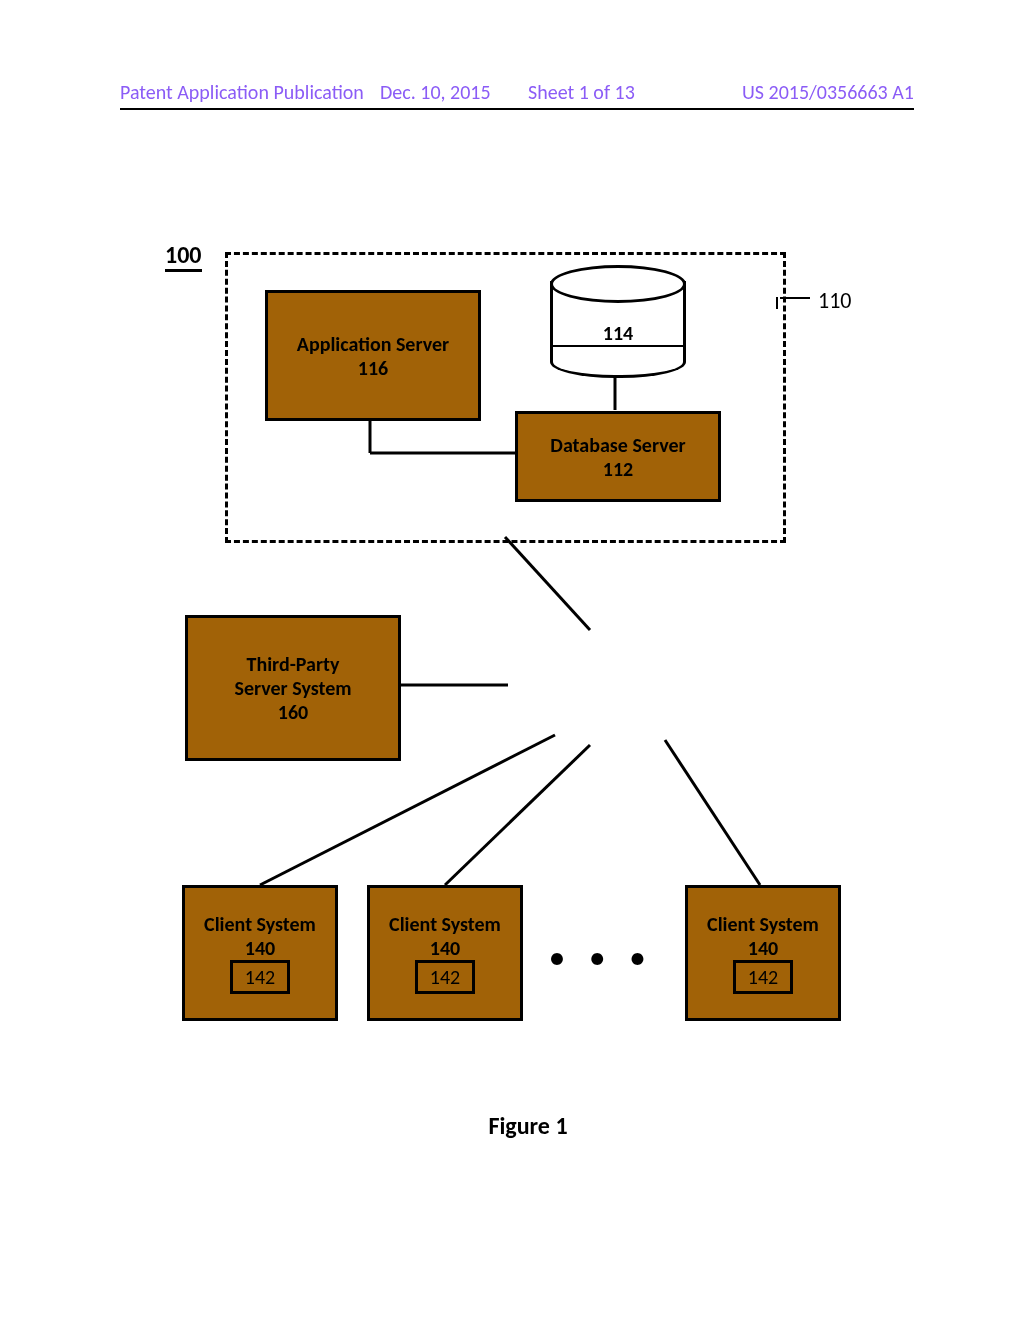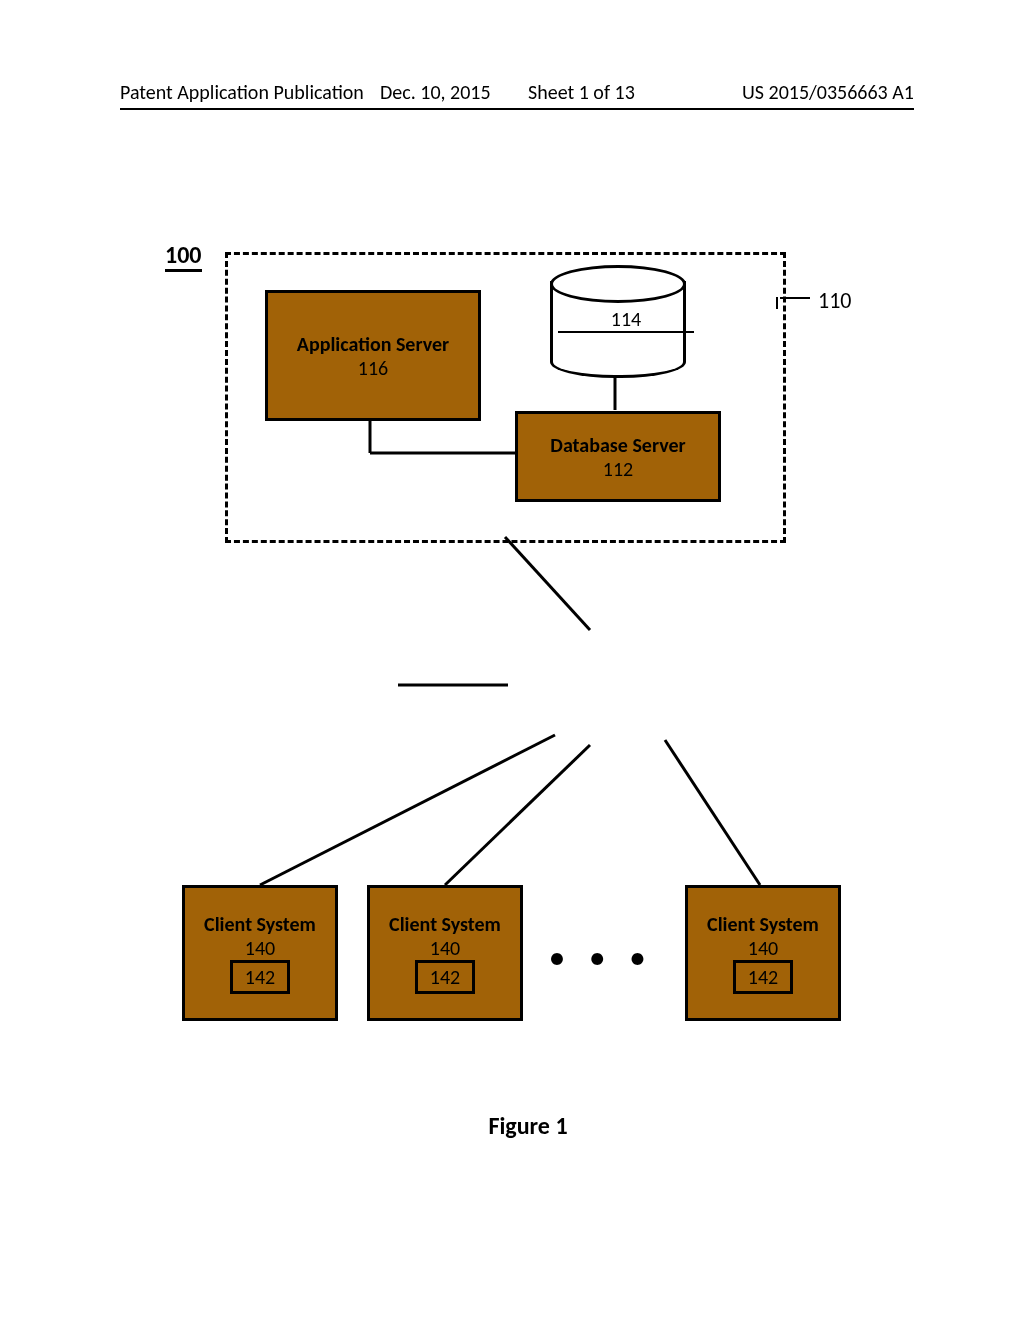--- a/index.html
+++ b/index.html
@@ -13,21 +13,21 @@
     width: 1024px;
     height: 1320px;
     background: #fff;
   }
   .header {
     position: absolute;
     top: 80px;
     left: 120px;
     right: 110px;
     font-size: 20px;
-    color: #000000;
+    color: #8b5cf6;
     border-bottom: 2px solid #000;
     padding-bottom: 4px;
   }
   .header .left { font-weight: 400; }
   .header .mid { position: absolute; left: 260px; top: 0; }
   .header .right { position: absolute; right: 0; top: 0; font-weight: 400; margin-left: 27px; }
 
   .fig-label {
     position: absolute;
     left: 0; right: 0;
@@ -94,21 +94,21 @@
     background: #a16207;
     text-align: center;
     font-size: 20px;
     font-weight: 700;
     display: flex;
     flex-direction: column;
     align-items: center;
     justify-content: center;
     line-height: 1.2;
   }
-  .box .num { font-weight: 400; }
+  .box .num { font-weight: 700; }
 
   .app-server { left: 145px; top: 55px; width: 210px; height: 125px; }
   .db-server  { left: 395px; top: 176px; width: 200px; height: 85px; }
 
   .cylinder {
     position: absolute;
     left: 430px; top: 30px;
     width: 130px; height: 110px;
   }
   .cyl-body {
@@ -131,25 +131,25 @@
     position: absolute;
     left: 0; top: 78px;
     width: 130px; height: 32px;
     border: 3px solid #000;
     border-top: none;
     border-radius: 0 0 65px 65px / 0 0 16px 16px;
     background: #fff;
   }
   .cyl-label {
     position: absolute;
-    left: 8px; top: 42px; width: 136px;
-    text-align: center;
-    font-size: 20px; font-weight: 400;
+    left: 0; top: 42px; width: 136px;
+    text-align: center;
+    font-size: 20px; font-weight: 700;
     border-bottom: 2px solid #000;
-    margin: 0 auto;
+    margin: 14px auto;
   }
   .cyl-label span { border-bottom: 2px solid #000; padding: 0 2px;}
 
   .third-party { left: 65px; top: 380px; width: 210px; height: 140px; }
 
   .cloud {
     position: absolute;
     left: 385px; top: 390px;
     width: 230px; height: 120px;
   }
@@ -229,20 +229,25 @@
     <div class="box app-server">
       <div>Application Server</div>
       <div class="num">116</div>
     </div>
 
     <div class="box db-server">
       <div>Database Server</div>
       <div class="num">112</div>
     </div>
 
+    <div class="box third-party">
+      <div style="white-space:pre-line">Third-Party
+Server System</div>
+      <div class="num">160</div>
+    </div>
 
 
     <div class="box client client1">
       <div>Client System</div>
       <div class="num">140</div>
       <div class="inner-box">142</div>
     </div>
     <div class="box client client2">
       <div>Client System</div>
       <div class="num">140</div>

